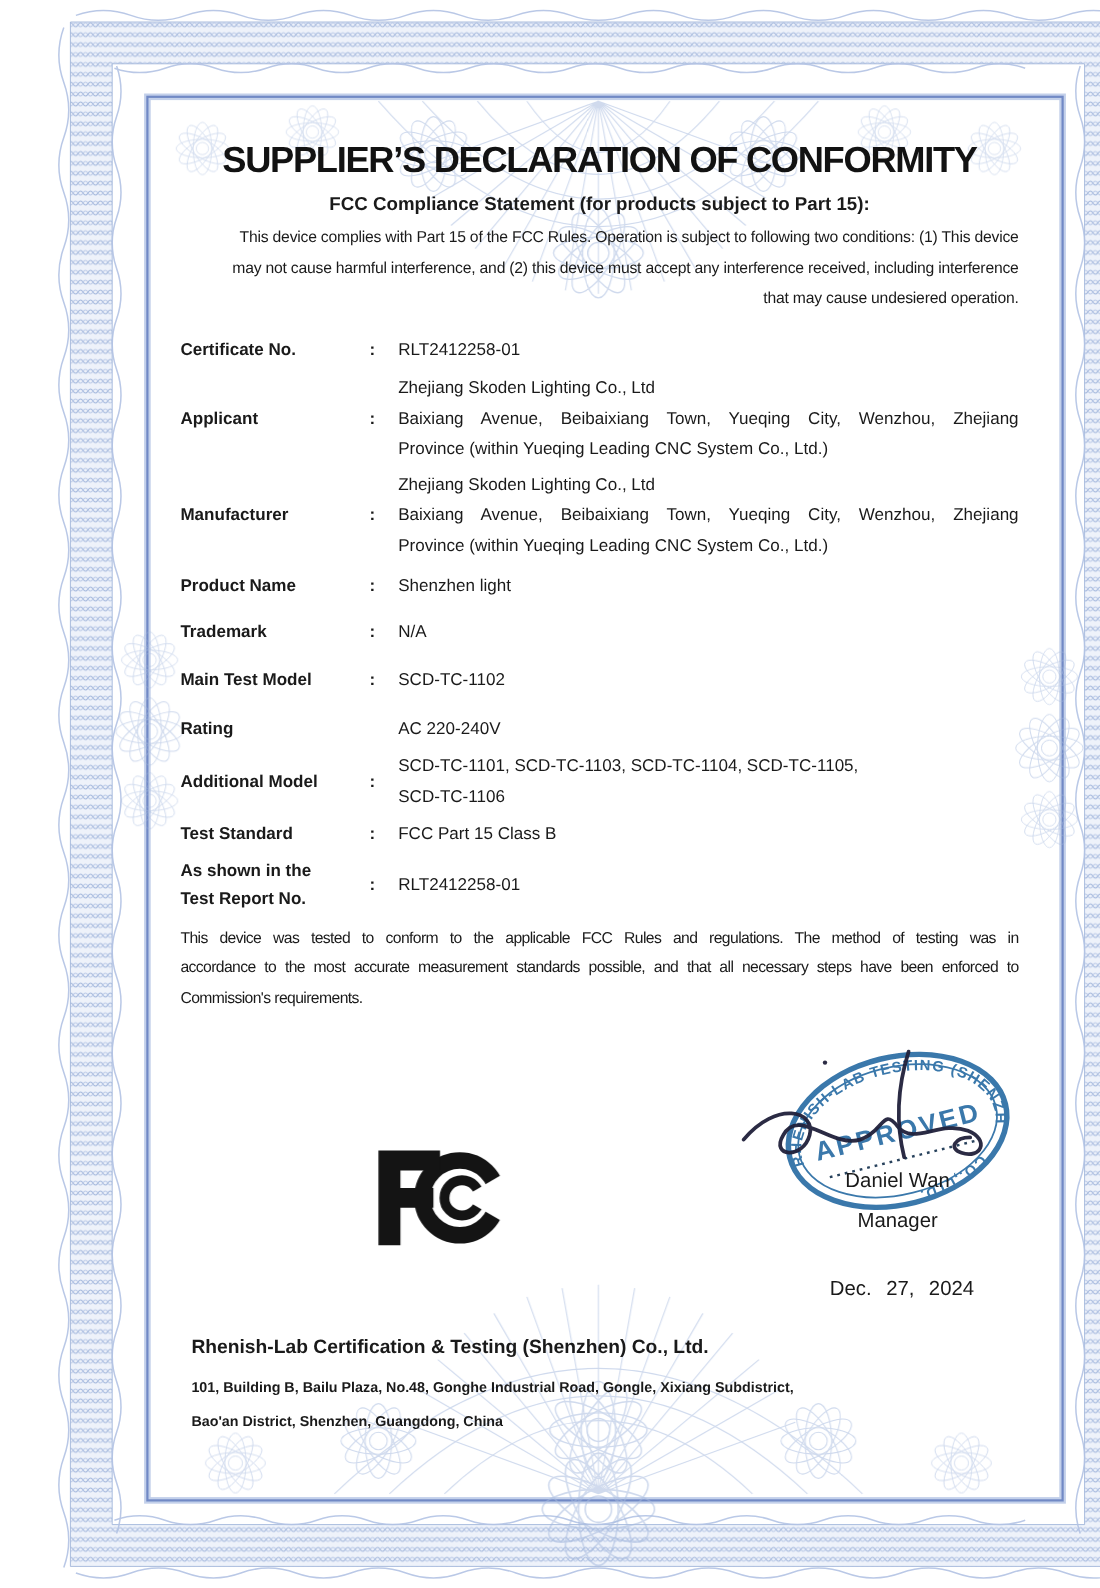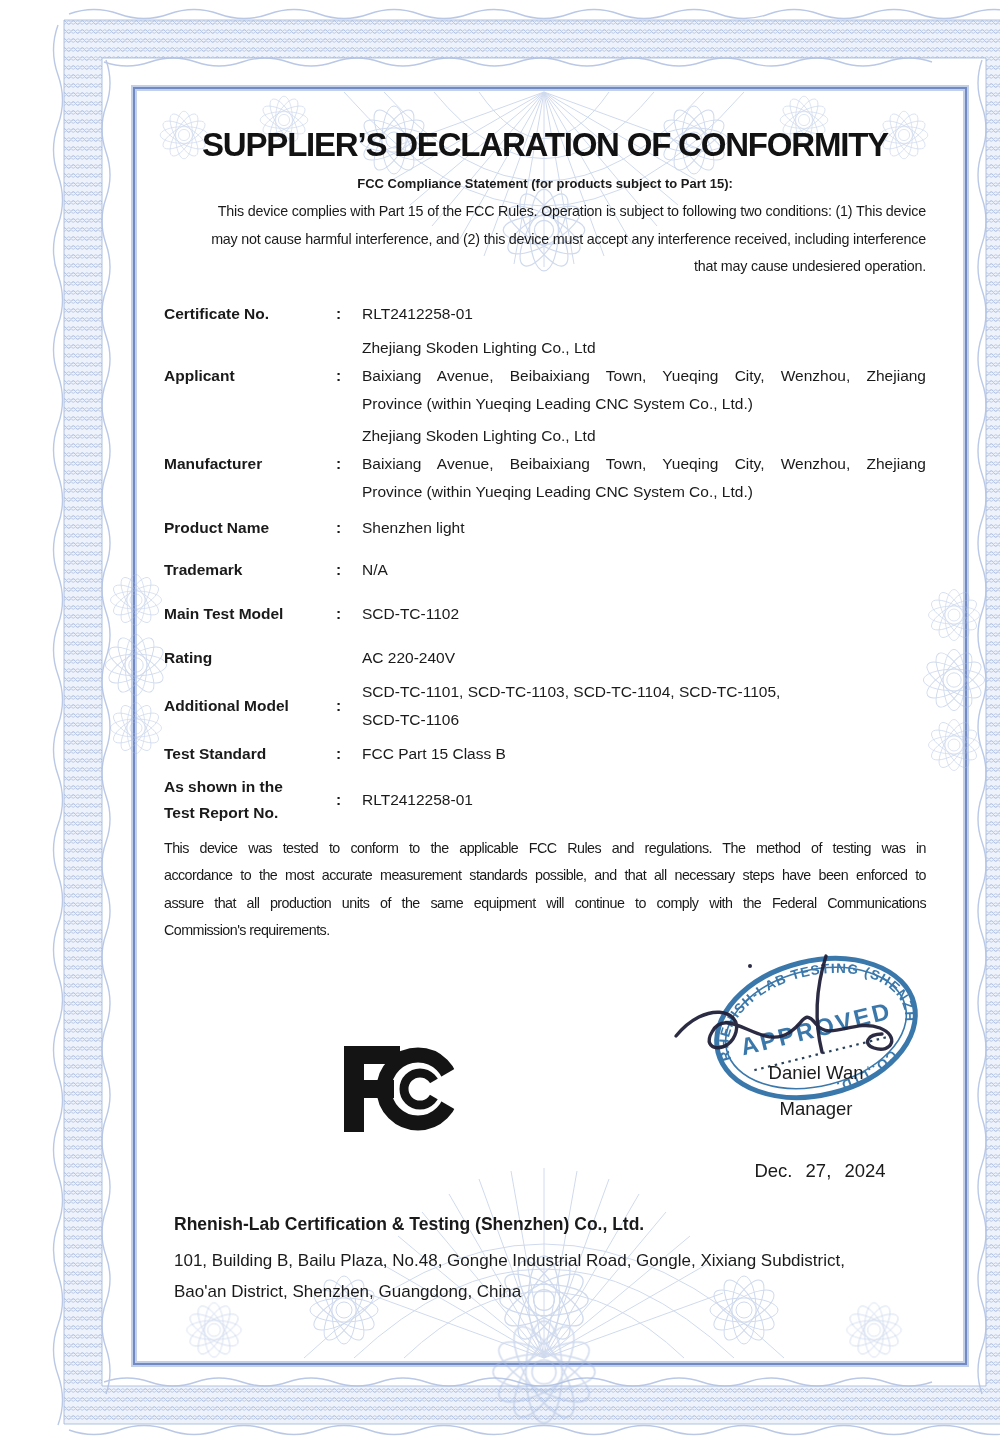--- a/index.html
+++ b/index.html
@@ -3,21 +3,21 @@
 <meta charset="utf-8">
 <style>
   html,body{margin:0;padding:0;background:#ffffff;}
   .page{position:relative;width:1000px;height:1444px;background:#ffffff;overflow:hidden;
         font-family:"Liberation Sans",sans-serif;color:#1a1a1a;margin-left:44px;}
   .deco{position:absolute;left:0;top:0;width:1000px;height:1444px;z-index:0;}
   .content{position:absolute;left:120px;top:88px;width:762px;z-index:2;}
 
   .title{margin-top:38px;font-size:33px;font-weight:bold;letter-spacing:-1.2px;
          text-align:center;white-space:nowrap;color:#121212;}
-  .subtitle{margin-top:12px;font-size:13px;font-weight:bold;text-align:center;white-space:nowrap;}
+  .subtitle{margin-top:12px;font-size:17px;font-weight:bold;text-align:center;white-space:nowrap;}
   .statement{margin-top:7px;font-size:14.3px;letter-spacing:-0.2px;line-height:27.5px;text-align:right;}
   .statement div{white-space:nowrap;}
 
   .fields{margin-top:19px;font-size:15.5px;}
   .frow{display:flex;align-items:center;}
   .flabel{width:172px;flex:none;font-weight:bold;line-height:27px;}
   .fsep{width:26px;flex:none;font-weight:bold;}
   .fval{flex:1;line-height:28px;}
   .jline{text-align:justify;text-align-last:justify;}
   .mb4{margin-bottom:4px}.mb6{margin-bottom:6px}.mb8{margin-bottom:8px}
@@ -29,21 +29,21 @@
   .stamp-svg{position:absolute;left:642px;top:936px;z-index:2;overflow:visible;}
   .signer{position:absolute;left:642px;top:1062px;width:260px;text-align:center;
           font-size:18.5px;z-index:3;}
   .role{position:absolute;left:642px;top:1098px;width:260px;text-align:center;
         font-size:18.5px;z-index:3;}
   .sigdate{position:absolute;left:646px;top:1160px;width:260px;text-align:center;
         font-size:18.5px;word-spacing:8px;z-index:3;}
 
   .footer{position:absolute;left:130px;top:1214px;width:760px;z-index:2;}
   .footer-company{font-weight:bold;font-size:17.5px;margin-bottom:10px;}
-  .footer-addr{font-size:17px;line-height:31px;}
+  .footer-addr{font-size:13px;line-height:31px;font-weight:bold;}
 </style>
 </head>
 <body>
 
 <div class="page">
 
   <svg class="deco" viewBox="0 0 1000 1444" xmlns="http://www.w3.org/2000/svg">
     <defs>
       <pattern id="weave" width="9" height="9" patternUnits="userSpaceOnUse">
         <rect width="9" height="9" fill="#eef2fa"></rect>
@@ -191,21 +191,20 @@
           <div>Test Report No.</div>
         </div>
         <div class="fsep">:</div>
         <div class="fval">RLT2412258-01</div>
       </div>
     </div>
 
     <div class="closing">
       <div class="jline">This device was tested to conform to the applicable FCC Rules and regulations. The method of testing was in</div>
       <div class="jline">accordance to the most accurate measurement standards possible, and that all necessary steps have been enforced to</div>
-      <div class="jline">assure that all production units of the same equipment will continue to comply with the Federal Communications</div>
       <div>Commission's requirements.</div>
     </div>
   </div>
 
   <svg class="fcc-logo" width="124" height="94" viewBox="0 0 124 94" xmlns="http://www.w3.org/2000/svg">
     <circle cx="76" cy="49" r="34" fill="none" stroke="#141414" stroke-width="15"></circle>
     <circle cx="78" cy="49" r="16" fill="none" stroke="#141414" stroke-width="9"></circle>
     <polygon points="78,49 126,21 126,77" fill="#ffffff"></polygon>
     <path d="M2,6 H58 V24 H22 V40 H52 V58 H22 V92 H2 Z" fill="#141414"></path>
   </svg>

